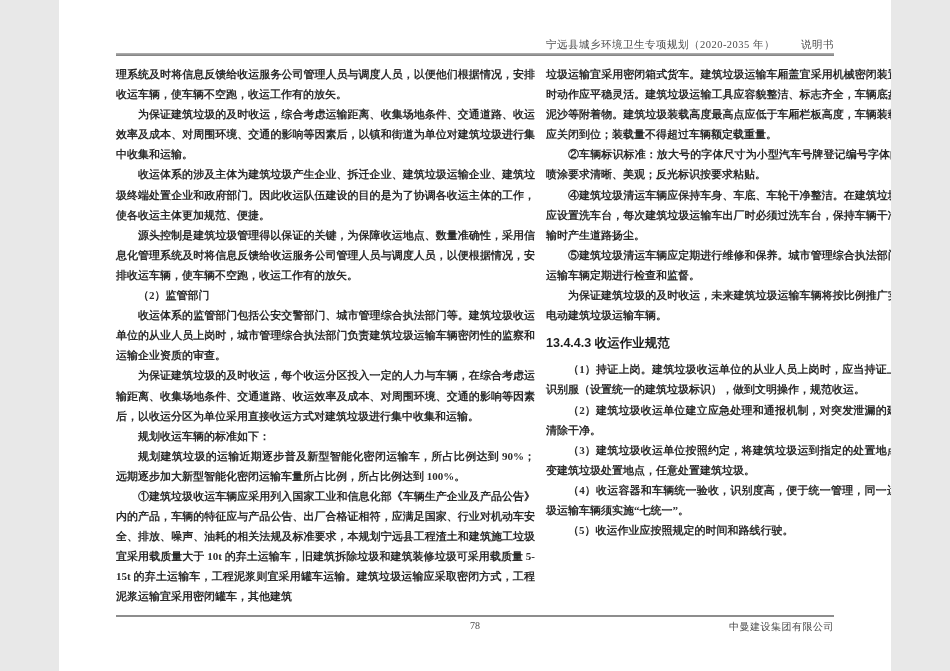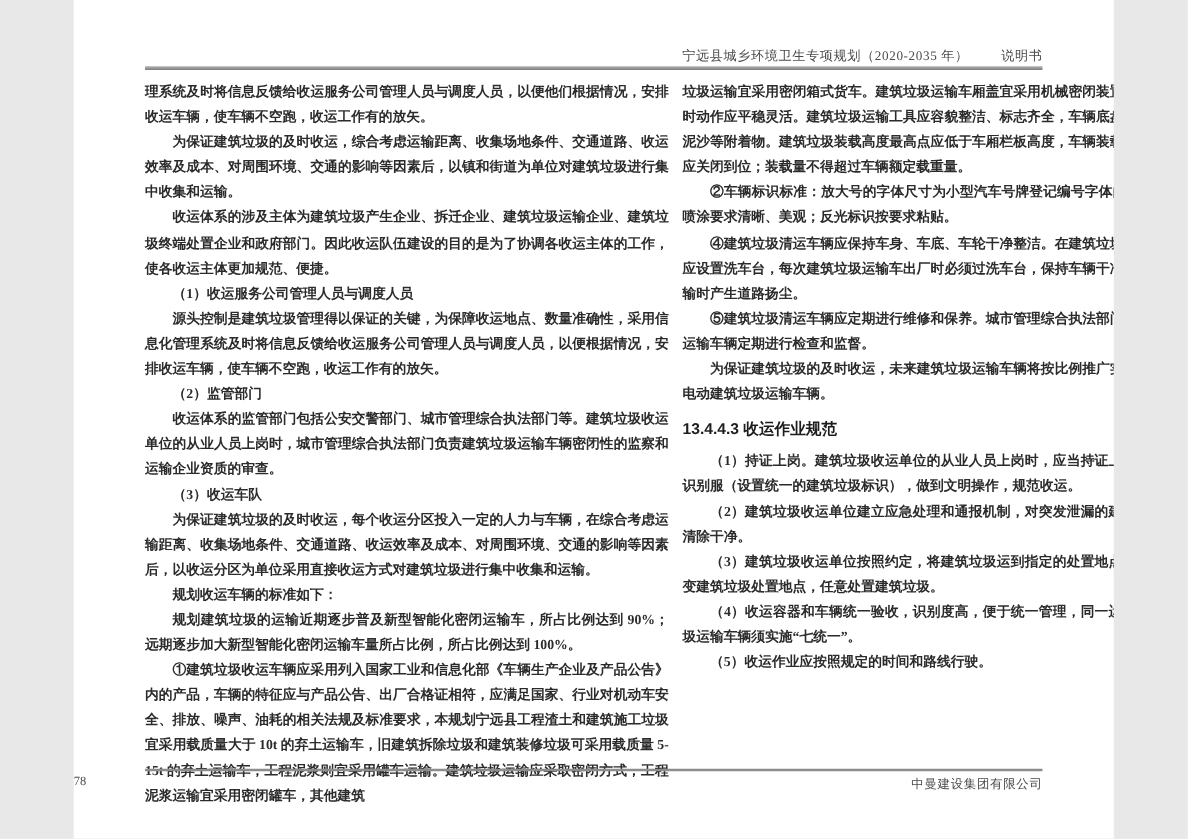--- a/index.html
+++ b/index.html
@@ -56,21 +56,21 @@
   
   .footer-rule {
     position: absolute;
     top: 615px; left: 57px; right: 57px;
     height: 2px;
     background: #8d8d8d;
   }
   .footer-page {
     position: absolute;
     top: 620px; left: 0; right: 0;
-    text-align: left;
+    text-align: center;
     font-size: 10px;
     color: #4a4a4a;
   }
   .footer-company {
     position: absolute;
     top: 620px; right: 57px;
     font-size: 10px;
     color: #4a4a4a;
     letter-spacing: 0.5px;
   }
@@ -82,25 +82,23 @@
 
   <div class="header">
     <span>宁远县城乡环境卫生专项规划（2020-2035 年）</span><span class="doc-type">说明书</span>
   </div>
   <div class="header-rule"></div>
 
   <div class="col col-left">
     <p class="cont">理系统及时将信息反馈给收运服务公司管理人员与调度人员，以便他们根据情况，安排收运车辆，使车辆不空跑，收运工作有的放矢。</p>
     <p>为保证建筑垃圾的及时收运，综合考虑运输距离、收集场地条件、交通道路、收运效率及成本、对周围环境、交通的影响等因素后，以镇和街道为单位对建筑垃圾进行集中收集和运输。</p>
     <p>收运体系的涉及主体为建筑垃圾产生企业、拆迁企业、建筑垃圾运输企业、建筑垃圾终端处置企业和政府部门。因此收运队伍建设的目的是为了协调各收运主体的工作，使各收运主体更加规范、便捷。</p>
-    <p>（1）收运服务公司管理人员与调度人员</p>
     <p>源头控制是建筑垃圾管理得以保证的关键，为保障收运地点、数量准确性，采用信息化管理系统及时将信息反馈给收运服务公司管理人员与调度人员，以便根据情况，安排收运车辆，使车辆不空跑，收运工作有的放矢。</p>
     <p>（2）监管部门</p>
     <p>收运体系的监管部门包括公安交警部门、城市管理综合执法部门等。建筑垃圾收运单位的从业人员上岗时，城市管理综合执法部门负责建筑垃圾运输车辆密闭性的监察和运输企业资质的审查。</p>
-    <p>（3）收运车队</p>
     <p>为保证建筑垃圾的及时收运，每个收运分区投入一定的人力与车辆，在综合考虑运输距离、收集场地条件、交通道路、收运效率及成本、对周围环境、交通的影响等因素后，以收运分区为单位采用直接收运方式对建筑垃圾进行集中收集和运输。</p>
     <p>规划收运车辆的标准如下：</p>
     <p>规划建筑垃圾的运输近期逐步普及新型智能化密闭运输车，所占比例达到 90%；远期逐步加大新型智能化密闭运输车量所占比例，所占比例达到 100%。</p>
     <p>①建筑垃圾收运车辆应采用列入国家工业和信息化部《车辆生产企业及产品公告》内的产品，车辆的特征应与产品公告、出厂合格证相符，应满足国家、行业对机动车安全、排放、噪声、油耗的相关法规及标准要求，本规划宁远县工程渣土和建筑施工垃圾宜采用载质量大于 10t 的弃土运输车，旧建筑拆除垃圾和建筑装修垃圾可采用载质量 5-15t 的弃土运输车，工程泥浆则宜采用罐车运输。建筑垃圾运输应采取密闭方式，工程泥浆运输宜采用密闭罐车，其他建筑</p>
   </div>
 
   <div class="col col-right">
     <p class="cont">垃圾运输宜采用密闭箱式货车。建筑垃圾运输车厢盖宜采用机械密闭装置，开启、关闭时动作应平稳灵活。建筑垃圾运输工具应容貌整洁、标志齐全，车辆底盘、车轮无大块泥沙等附着物。建筑垃圾装载高度最高点应低于车厢栏板高度，车辆装载完毕后，厢盖应关闭到位；装载量不得超过车辆额定载重量。</p>
     <p>②车辆标识标准：放大号的字体尺寸为小型汽车号牌登记编号字体的 2.5 倍以上，喷涂要求清晰、美观；反光标识按要求粘贴。</p>
     <p>④建筑垃圾清运车辆应保持车身、车底、车轮干净整洁。在建筑垃圾资源化处理厂应设置洗车台，每次建筑垃圾运输车出厂时必须过洗车台，保持车辆干净整洁，防止运输时产生道路扬尘。</p>

